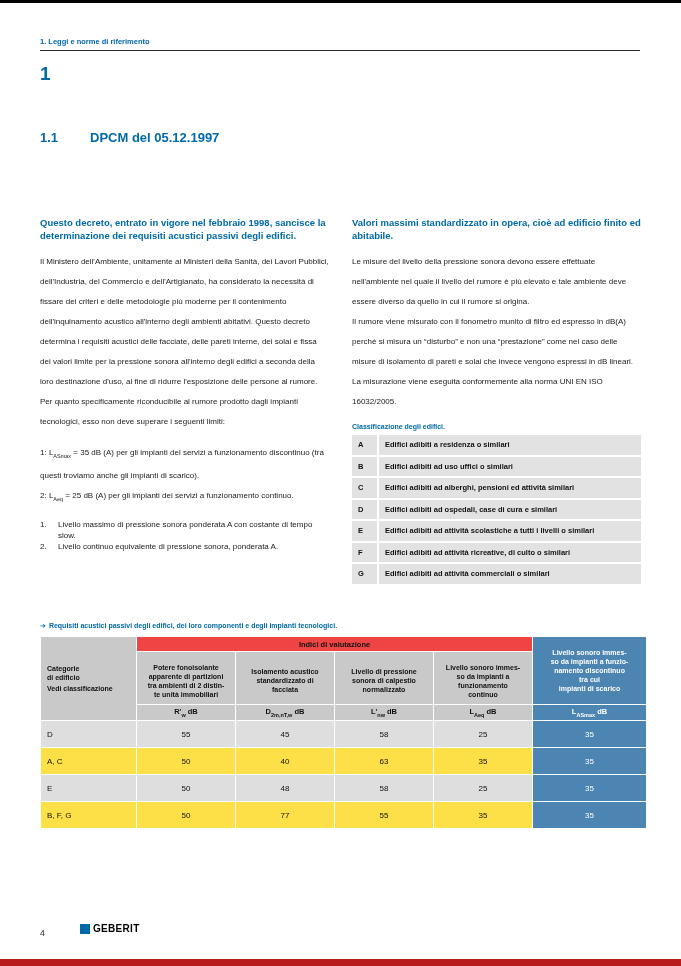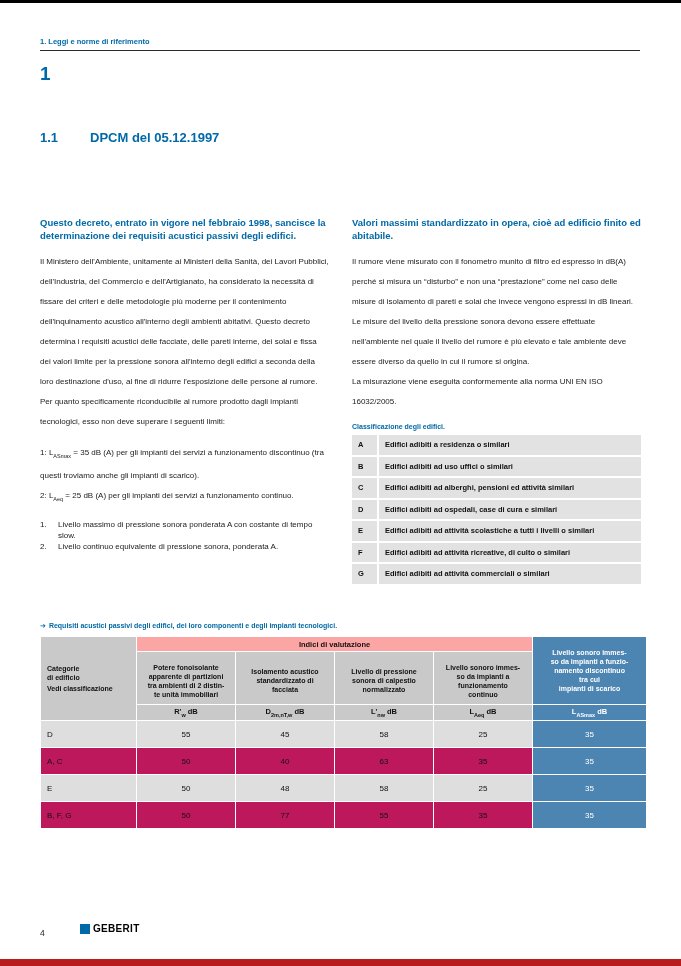--- a/index.html
+++ b/index.html
@@ -82,41 +82,41 @@
     border-collapse: separate; border-spacing: 1px;
     table-layout: fixed; font-size: 7px; color: #111;
   }
   .req-table td { vertical-align: middle; }
   .cat-head {
     background: #c9c9c9; text-align: left; vertical-align: top;
     padding: 4px 6px; font-weight: bold; white-space: pre-line; line-height: 9px;
   }
   .cat-head .cat-sub { font-weight: bold; display: block; margin-top: 2px; white-space: pre-line; }
   .group-head {
-    background: #fca5a5; font-weight: bold; text-align: center;
+    background: #ef4444; font-weight: bold; text-align: center;
     height: 14px; font-size: 7.5px;
   }
   .sub-head {
     background: #c9c9c9; font-weight: bold; text-align: center;
     vertical-align: top; padding-top: 5px; white-space: pre-line;
     line-height: 9px; height: 52px;
   }
   .blue-head {
     background: #4c84b2; color: #fff; font-weight: bold; text-align: center;
     vertical-align: middle; white-space: pre-line; line-height: 9px; padding: 3px 2px;
   }
   .unit-cell {
     background: #c9c9c9; text-align: center; font-weight: bold;
     height: 15px; font-size: 7.5px;
   }
   .unit-cell.blue { background: #4c84b2; color: #fff; }
   .req-table .data-row td { height: 26px; text-align: center; font-size: 8px; }
   .req-table .data-row td.cat { text-align: left; padding-left: 6px; }
   .req-table .row-a td { background: #dedede; }
-  .req-table .row-b td { background: #be185d; }
+  .req-table .row-b td { background: #fde047; }
   .req-table .data-row td.blue-cell { background: #4c84b2; color: #fff; }
 
   
   .pagenum { position: absolute; left: 40px; top: 925px; font-size: 8.5px; color: #1b1b1b; }
   .logo { position: absolute; left: 80px; top: 920px; display: flex; align-items: center; gap: 3px; }
   .logo-mark { width: 10px; height: 10px; background: #0069a7; display: inline-block; }
   .logo-text { font-size: 10px; font-weight: bold; letter-spacing: 0.3px; color: #000; }
 </style>
 </head>
 <body>
@@ -151,22 +151,22 @@
         </div>
         <div class="note">
           <span class="note-num">2.</span>
           <span class="note-text">Livello continuo equivalente di pressione sonora, ponderata A.</span>
         </div>
       </div>
     </div>
 
     <div class="col">
       <div class="col-heading">Valori massimi standardizzato in opera, cioè ad edificio finito ed abitabile.</div>
+      <p class="body-text">Le misure del livello della pressione sonora devono essere effettuate nell'ambiente nel quale il livello del rumore è più elevato e tale ambiente deve essere diverso da quello in cui il rumore si origina.</p>
       <p class="body-text">Il rumore viene misurato con il fonometro munito di filtro ed espresso in dB(A) perché si misura un “disturbo” e non una “prestazione” come nel caso delle misure di isolamento di pareti e solai che invece vengono espressi in dB lineari.</p>
-      <p class="body-text">Le misure del livello della pressione sonora devono essere effettuate nell'ambiente nel quale il livello del rumore è più elevato e tale ambiente deve essere diverso da quello in cui il rumore si origina.</p>
       <p class="body-text">La misurazione viene eseguita conformemente alla norma UNI EN ISO 16032/2005.</p>
       <div class="caption-blue class-caption">Classificazione degli edifici.</div>
       <table class="class-table">
         <tbody>
           <tr>
             <td class="code">A</td>
             <td>Edifici adibiti a residenza o similari</td>
           </tr>
           <tr>
             <td class="code">B</td>

